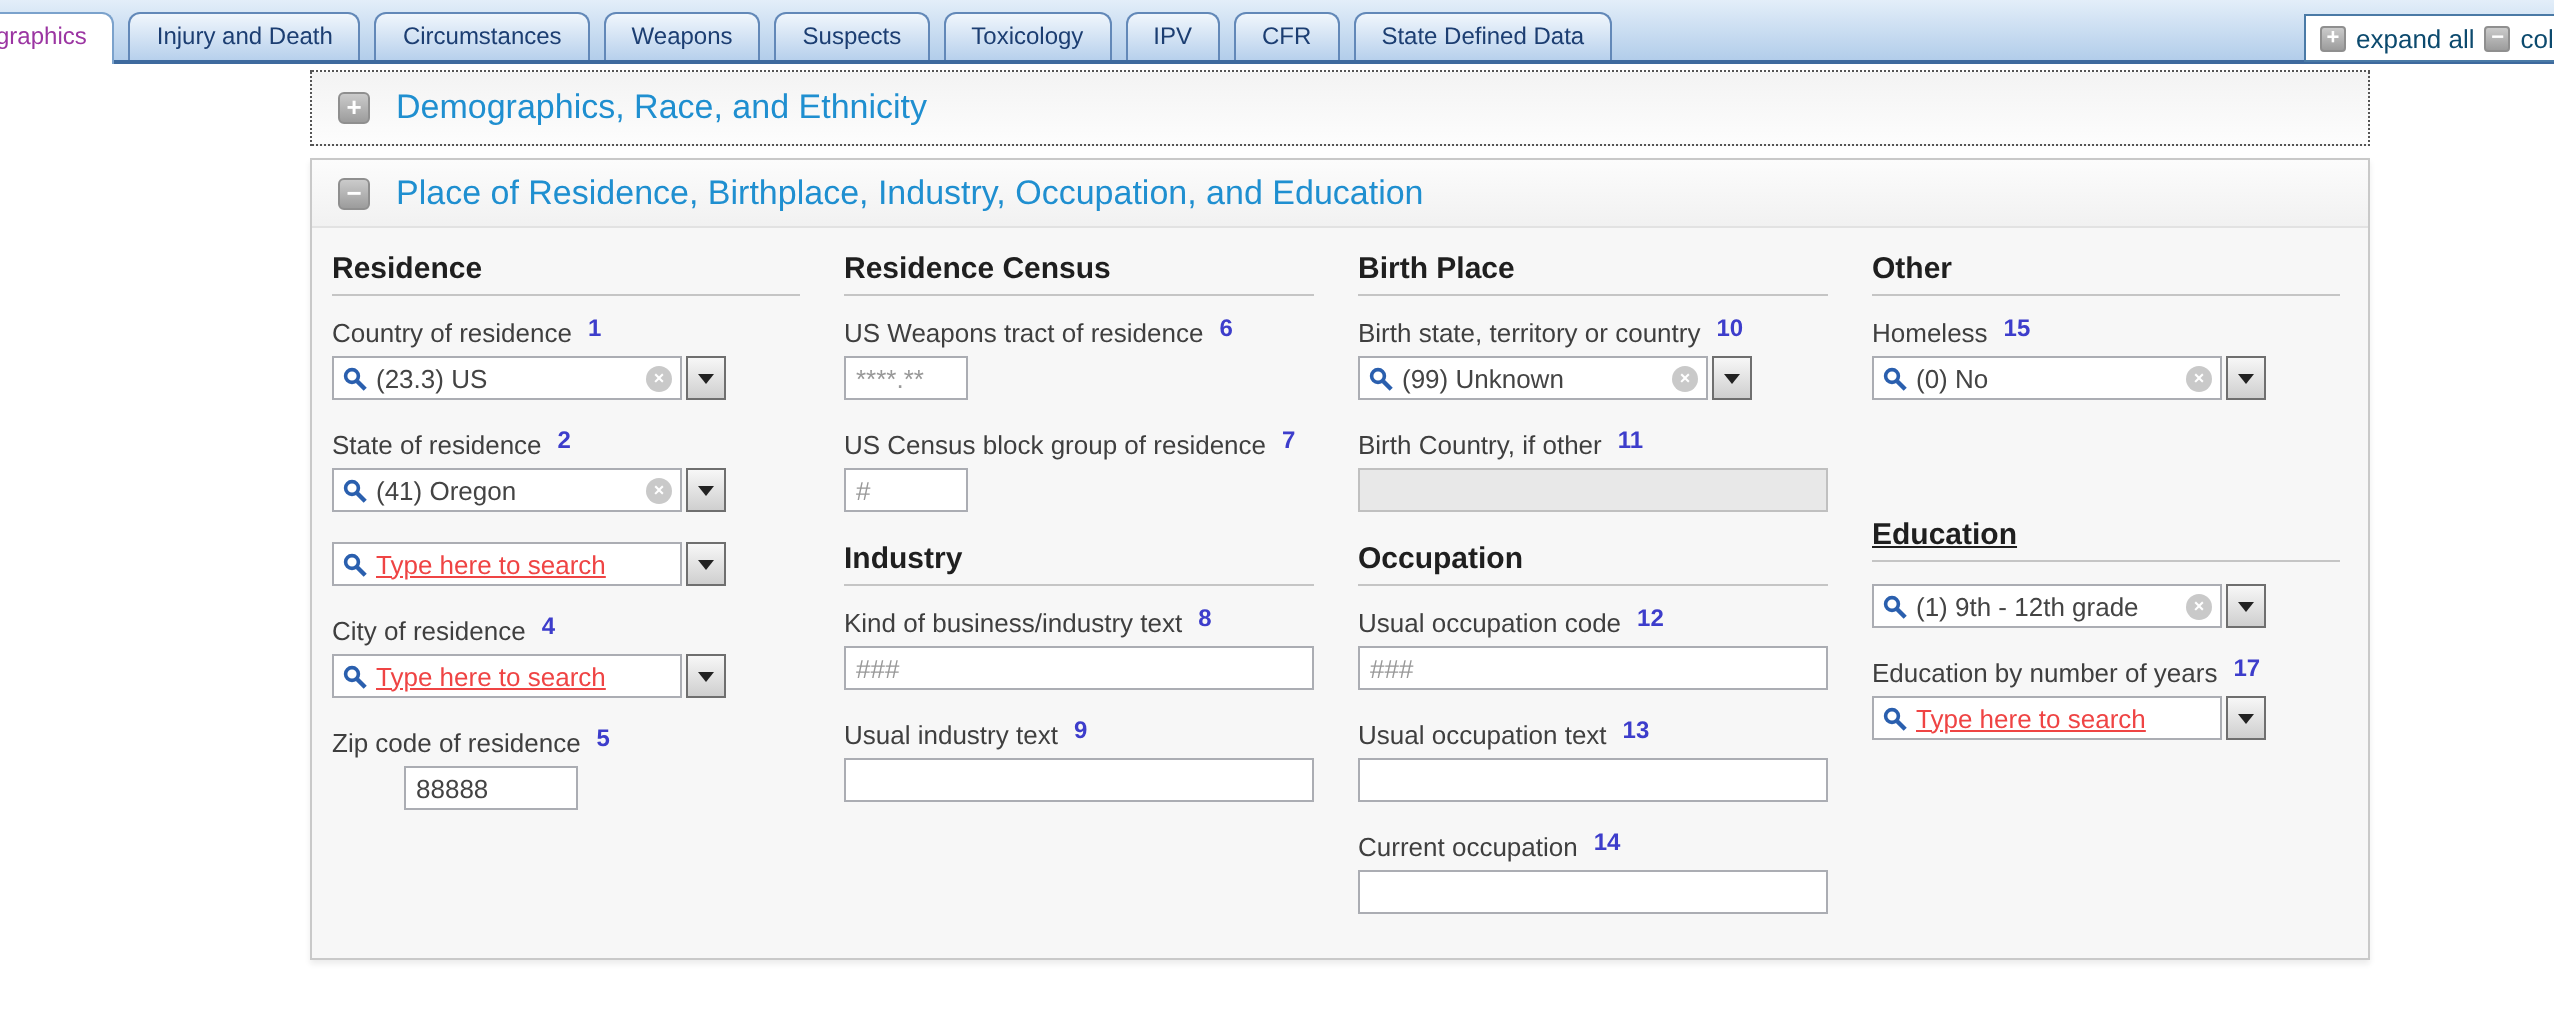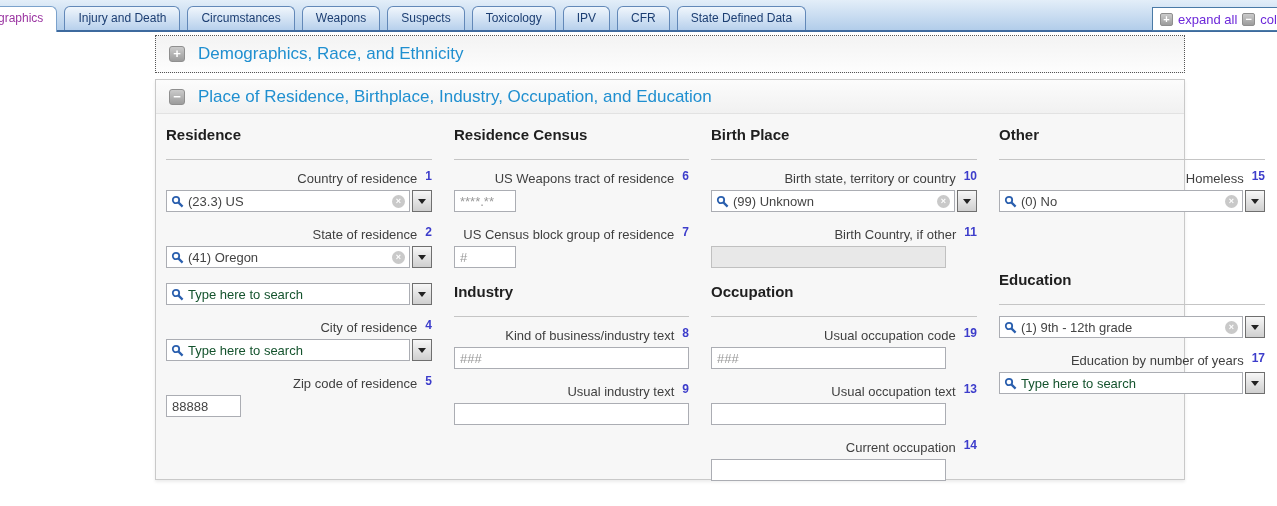--- a/index.html
+++ b/index.html
@@ -15,59 +15,59 @@
     background:linear-gradient(#f0f6fc, #b7d0ec); border:1px solid #6288b8; border-bottom:none;
     border-radius:6px 6px 0 0; cursor:pointer; white-space:nowrap; }
   .tab.active { background:#fff; color:#9b35a2; border-color:#7ba2cc; margin-bottom:-2px;
     padding-bottom:7px; z-index:2; }
   .tab.first { margin-left:-48px; }
 
   
   .expandbox { position:absolute; left:1152px; top:7px; height:24px; width:210px;
     background:#fff; border:1px solid #4a7aa6; display:flex; align-items:center;
     gap:5px; padding:0 7px; z-index:5; white-space:nowrap; }
-  .expandbox a { font-size:13px; color:#6d28d9; text-decoration:none; cursor:pointer; }
+  .expandbox a { font-size:13px; color:#0c4a6e; text-decoration:none; cursor:pointer; }
 
   
   .tog { flex:none; width:16px; height:16px; border-radius:3px; border:1px solid #8f8f8f;
     background:linear-gradient(#cbcbcb, #9c9c9c); color:#fff; font-weight:bold;
     font-size:13px; line-height:14px; text-align:center; cursor:pointer; }
   .tog.mini { width:13px; height:13px; font-size:11px; line-height:11px; border-radius:2px; }
 
   
   .sections { position:absolute; left:155px; top:35px; width:1030px; }
   .sec-head1 { height:38px; border:1px dotted #555; background:linear-gradient(#f3f3f3,#fdfdfd);
     display:flex; align-items:center; gap:13px; padding-left:13px; margin-bottom:6px; cursor:pointer; }
   .sec-title { font-size:17px; color:#1f8fd0; }
   .sec2 { border:1px solid #c9c9c9; background:#f7f7f7; box-shadow:0 2px 3px rgba(0,0,0,.08); }
   .sec-head2 { height:34px; display:flex; align-items:center; gap:13px; padding-left:13px;
     background:linear-gradient(#fcfcfc,#f1f1f1); border-bottom:1px solid #e2e2e2; cursor:pointer; }
 
   
   .panel { height:365px; display:grid; grid-template-columns:repeat(4,1fr); column-gap:22px;
     padding:12px 14px 0 10px; }
-  .group-head { font-size:15px; font-weight:bold; color:#1f1f1f; padding-bottom:16px;
+  .group-head { font-size:15px; font-weight:bold; color:#1f1f1f; padding-bottom:4px;
     border-bottom:1px solid #c5c5c5; margin-bottom:11px; }
   .group-head.g2 { margin-top:3px; }
-  .group-head.g2sp { margin-top:59px; }
+  .group-head.g2sp { margin-top:59px;text-decoration:underline; }
   .fld { margin-bottom:15px; }
-  .lbl { font-size:13px; color:#3f3f3f; line-height:16px; margin-bottom:3px;text-align:right; }
+  .lbl { font-size:13px; color:#3f3f3f; line-height:16px; margin-bottom:3px; }
   .num { color:#3d3dcb; font-weight:bold; font-size:12px; position:relative; top:-3px; margin-left:8px; }
 
   .txt { height:22px; border:1px solid #abadb3; background:#fff; font-size:13px; color:#444;
     padding:0 5px; font-family:"Liberation Sans", sans-serif; }
   .txt::placeholder { color:#999; opacity:1; }
   .txt:disabled { background:#e8e8e8; border-color:#c0c0c0; }
-  .w-full { width:235px; } .w-zip { width:75px; } .w-small { width:62px; }
-
-  .combo { display:flex; width:266px; }
+  .w-full { width:235px; } .w-zip { width:87px;margin-left:36px; } .w-small { width:62px; }
+
+  .combo { display:flex; width:197px; }
   .combo-box { flex:1; display:flex; align-items:center; gap:4px; height:22px;
     border:1px solid #abadb3; background:#fff; padding:0 4px; overflow:hidden; }
   .val { font-size:13px; color:#444; white-space:nowrap; }
-  .val.ph { color:#14532d; }
+  .val.ph { color:#ef4444;text-decoration:underline; }
   .clear { margin-left:auto; flex:none; width:13px; height:13px; border-radius:50%;
     background:#c9c9c9; color:#fff; font-size:9px; line-height:13px; text-align:center;
     font-weight:bold; cursor:pointer; }
   .ddb { flex:none; width:20px; height:22px; margin-left:2px; border:1px solid #6f6f6f;
     background:linear-gradient(#f7f7f7,#cfcfcf); display:flex; align-items:center;
     justify-content:center; cursor:pointer; padding:0; }
   .caret { width:0; height:0; border-left:4px solid transparent; border-right:4px solid transparent;
     border-top:5px solid #222; }
   .mag { flex:none; }
 </style>
@@ -231,21 +231,21 @@
           </div>
 
           <div class="fld">
             <div class="lbl"><span>Birth Country, if other</span><span class="num">11</span></div>
             <input class="txt w-full" disabled="" value="" style="">
           </div>
 
           <div class="group-head g2">Occupation</div>
 
           <div class="fld">
-            <div class="lbl"><span>Usual occupation code</span><span class="num">19</span></div>
+            <div class="lbl"><span>Usual occupation code</span><span class="num">12</span></div>
             <input class="txt w-full" placeholder="###" style="">
           </div>
 
           <div class="fld">
             <div class="lbl"><span>Usual occupation text</span><span class="num">13</span></div>
             <input class="txt w-full" value="" style="">
           </div>
 
           <div class="fld">
             <div class="lbl"><span>Current occupation</span><span class="num">14</span></div>

